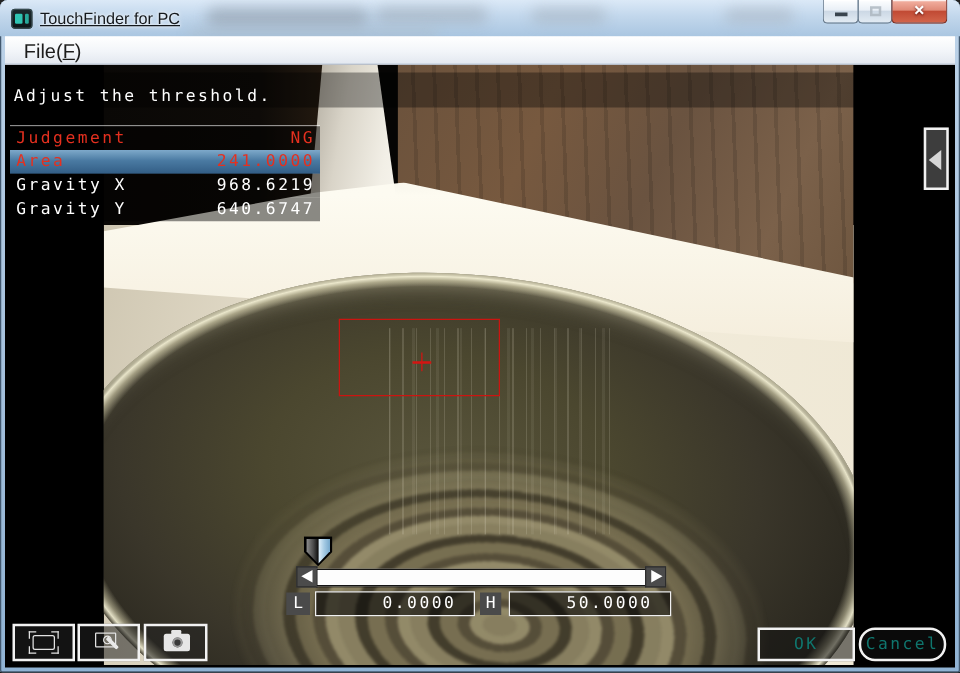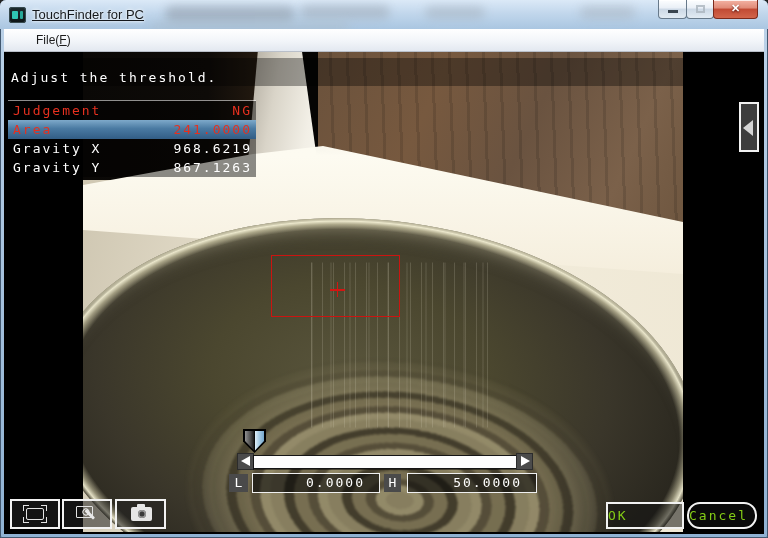--- a/index.html
+++ b/index.html
@@ -42,21 +42,21 @@
   .glyph-min { position:absolute; left:9px; bottom:5px; width:10px; height:3px; background:#39444e; }
   .glyph-max { position:absolute; left:9px; top:5px; width:9px; height:8px;
     border:2px solid #aab4bd; opacity:.8; }
   .glyph-close { position:absolute; width:100%; text-align:center; top:2px; color:#fff;
     font-size:11px; font-weight:bold; text-shadow:0 1px 2px rgba(60,0,0,.8); }
 
   
   .menubar { position:absolute; left:4px; top:29px; width:760px; height:23px;
     background:linear-gradient(180deg,#ffffff 0%,#f2f5f9 55%,#e3e8f0 100%);
     border-bottom:1px solid #b9bfc9; }
-  .menu-item { position:absolute; left:25px; top:2px; padding:2px 7px; font-size:12px; color:#1c1c1c; }
+  .menu-item { position:absolute; left:8px; top:2px; padding:2px 7px; font-size:16px; color:#1c1c1c; }
 
   
   .client { position:absolute; left:4px; top:52px; width:760px; height:482px;
     background:#000; overflow:hidden; }
 
   
   .photo { position:absolute; left:79px; top:0; width:600px; height:480px;
     background:#060504; overflow:hidden; }
   .ph { position:absolute; }
   .dark-left { left:0; top:0; width:178px; height:136px;
@@ -164,21 +164,21 @@
     border:1.5px solid #e8e8e8; border-radius:50%; background:transparent; }
 
   .icon-cam { position:absolute; left:14px; top:6px; width:21px; height:14px;
     background:#e6e6e6; border-radius:2px; }
   .icon-cam:before { content:""; position:absolute; left:6px; top:-3px; width:8px; height:4px;
     background:#e6e6e6; border-radius:1px 1px 0 0; }
   .icon-cam .lens { position:absolute; left:6.5px; top:3px; width:8px; height:8px;
     border-radius:50%; background:#3a3a3a; box-shadow:inset 0 0 0 1.5px #9a9a9a; }
 
   .cmd-btn { position:absolute; top:450px; height:27px; border:2px solid #f2f2f2;
-    background:rgba(18,18,18,.55); color:#84cc16; font-size:13px; line-height:23px; }
+    background:rgba(18,18,18,.55); color:#0f766e; font-size:13px; text-align:center; line-height:23px; }
   .cmd-ok { left:602px; width:78px; }
   .cmd-cancel { left:683px; width:70px;border-radius:13px; }
 </style>
 </head>
 <body>
 
 <div id="window">
 
   <div class="titlebar">
     <div class="blob blob1"></div>
@@ -234,21 +234,21 @@
       <div class="meas-row selected">
         <div class="meas-label mono red">Area</div>
         <div class="meas-value mono red">241.0000</div>
       </div>
       <div class="meas-row">
         <div class="meas-label mono">Gravity X</div>
         <div class="meas-value mono">968.6219</div>
       </div>
       <div class="meas-row">
         <div class="meas-label mono">Gravity Y</div>
-        <div class="meas-value mono">867.1263</div>
+        <div class="meas-value mono">640.6747</div>
       </div>
     </div>
 
     <div class="roi">
       <div class="roi-cross-h"></div>
       <div class="roi-cross-v"></div>
     </div>
 
     <div class="expander">
       <div class="tri-left-lg"></div>

